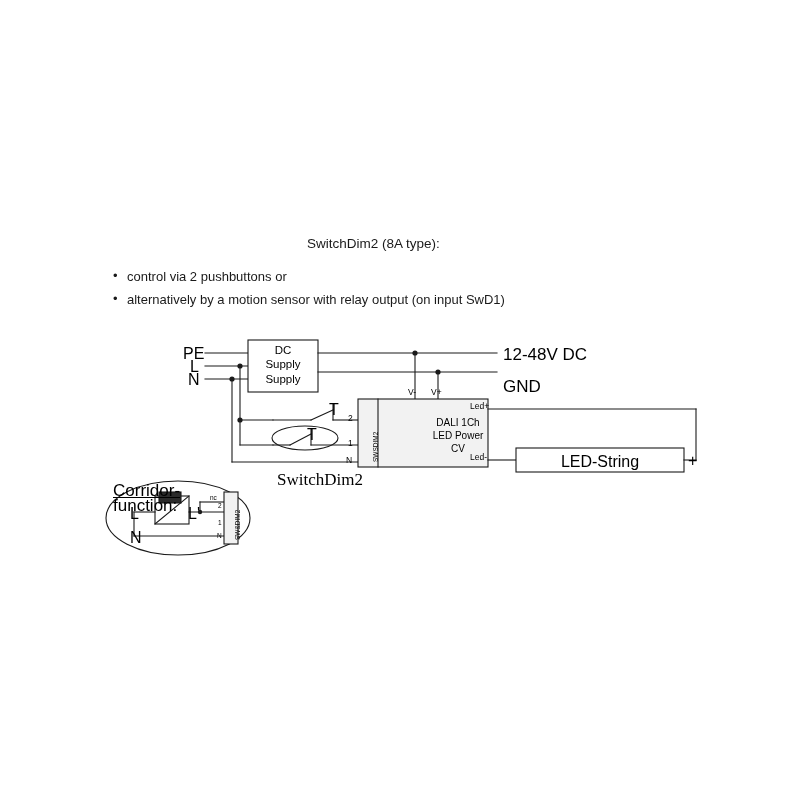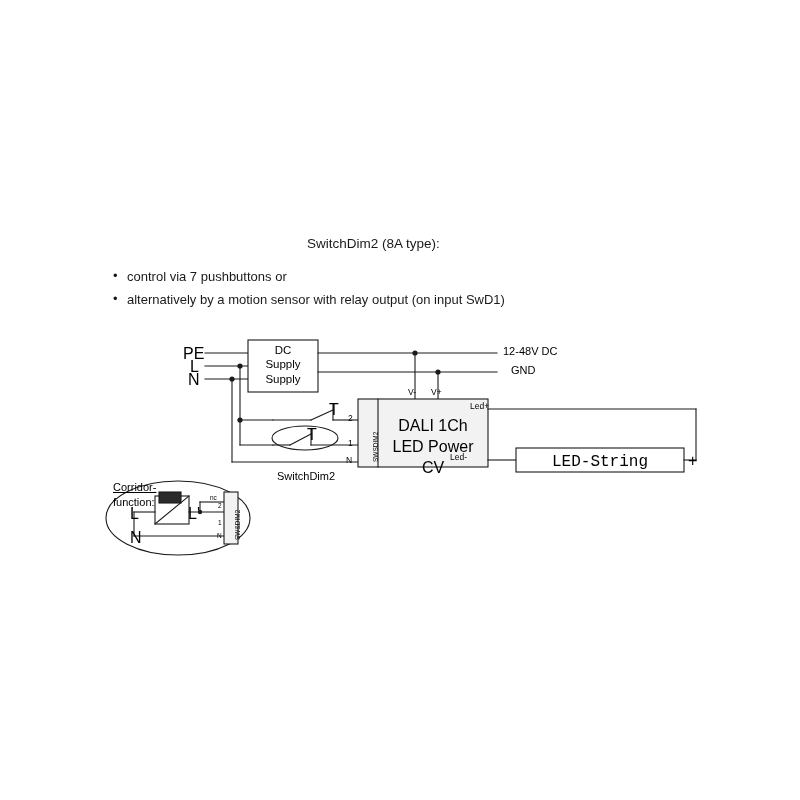--- a/index.html
+++ b/index.html
@@ -57,53 +57,54 @@
   .lbl {
     position: absolute;
     font-size: 11px;
     color: #000;
     white-space: nowrap;
     line-height: 1.15;
   }
   .lbl-sm { font-size: 8.5px; }
   .lbl-xs { font-size: 6.5px; }
   .lbl-md { font-size: 16px; }
-  .lbl-lg { font-size: 11px; }
+  .lbl-lg { font-size: 17px; }
   .center { text-align: center; }
 
   .vert {
     transform-origin: 0 0;
     transform: rotate(-90deg);
   }
 
   .box-text {
     position: absolute;
     text-align: center;
     font-size: 11.5px;
     line-height: 1.25;
     color: #000;
   }
   .dimmer-text {
     position: absolute;
     text-align: center;
-    font-size: 16px;
+    font-size: 10px;
     line-height: 1.3;
     color: #000;
+    margin-left: 25px;
   }
 </style>
 </head>
 <body>
 
 <div id="root">
 
   <div class="abs title">SwitchDim2 (8A type):</div>
 
   <div class="abs bullet-row bullet-1">
     <span class="bullet-dot">•</span>
-    <span>control via 7 pushbuttons or</span>
+    <span>control via 2 pushbuttons or</span>
   </div>
   <div class="abs bullet-row bullet-2">
     <span class="bullet-dot">•</span>
     <span>alternatively by a motion sensor with relay output (on input SwD1)</span>
   </div>
 
   <svg id="diagram" width="800" height="800">
     <g stroke="#1a1a1a" stroke-width="1.1" fill="none" stroke-linecap="square">
 
       <line x1="205" y1="353" x2="248" y2="353"></line>
@@ -173,45 +174,45 @@
   <div class="abs lbl lbl-md" style="left:190px; top:358px;">L</div>
   <div class="abs lbl lbl-md" style="left:188px; top:371px;">N</div>
 
   <div class="box-text" style="left:248px; top:343px; width:70px;">
     <div>DC</div>
     <div>Supply</div>
     <div>Supply</div>
   </div>
 
   <div class="abs lbl lbl-lg" style="left:503px; top:345px;">12-48V DC</div>
-  <div class="abs lbl lbl-lg" style="left:503px; top:364px;margin-left:8px;">GND</div>
+  <div class="abs lbl lbl-lg" style="left:503px; top:377px;">GND</div>
 
   <div class="abs lbl lbl-sm" style="left:408px; top:388px;">V-</div>
   <div class="abs lbl lbl-sm" style="left:431px; top:388px;">V+</div>
 
   <div class="dimmer-text" style="left:378px; top:416px; width:110px;">
     <div>DALI 1Ch</div>
     <div>LED Power</div>
     <div>CV</div>
   </div>
 
   <div class="abs lbl lbl-xs vert" style="left:372px; top:462px;">SWSDIM2</div>
 
   <div class="abs lbl lbl-sm" style="left:348px; top:414px;">2</div>
   <div class="abs lbl lbl-sm" style="left:348px; top:439px;">1</div>
   <div class="abs lbl lbl-sm" style="left:346px; top:456px;">N</div>
 
   <div class="abs lbl lbl-sm" style="left:470px; top:402px;text-align:center;">Led+</div>
-  <div class="abs lbl lbl-sm" style="left:450px; top:453px;">Led-</div>
+  <div class="abs lbl lbl-sm" style="left:470px; top:453px;">Led-</div>
 
   <div class="abs lbl lbl-md" style="left:329px; top:401px;">T</div>
   <div class="abs lbl lbl-md" style="left:307px; top:426px;">T</div>
-  <div class="abs lbl lbl-lg" style="left:277px; top:470px;">SwitchDim2</div>
-
-  <div class="abs lbl lbl-md center" style="left:516px; top:453px; width:168px;font-family:Liberation Mono, monospace;">LED-String</div>
+  <div class="abs lbl lbl-lg" style="left:277px; top:470px;font-family:Liberation Serif, serif;">SwitchDim2</div>
+
+  <div class="abs lbl lbl-md center" style="left:516px; top:453px; width:168px;">LED-String</div>
   <div class="abs lbl lbl-md" style="left:688px; top:452px;">+</div>
 
   <div class="abs lbl lbl-lg" style="left:113px; top:481px;text-decoration:underline;">Corridor-</div>
   <div class="abs lbl lbl-lg" style="left:113px; top:496px;">function:</div>
 
   <div class="abs lbl lbl-md" style="left:130px; top:505px;">L</div>
   <div class="abs lbl lbl-md" style="left:188px; top:505px;">L'</div>
   <div class="abs lbl lbl-md" style="left:130px; top:529px;">N</div>
   <div class="abs lbl lbl-xs" style="left:210px; top:494px;">nc</div>
 

